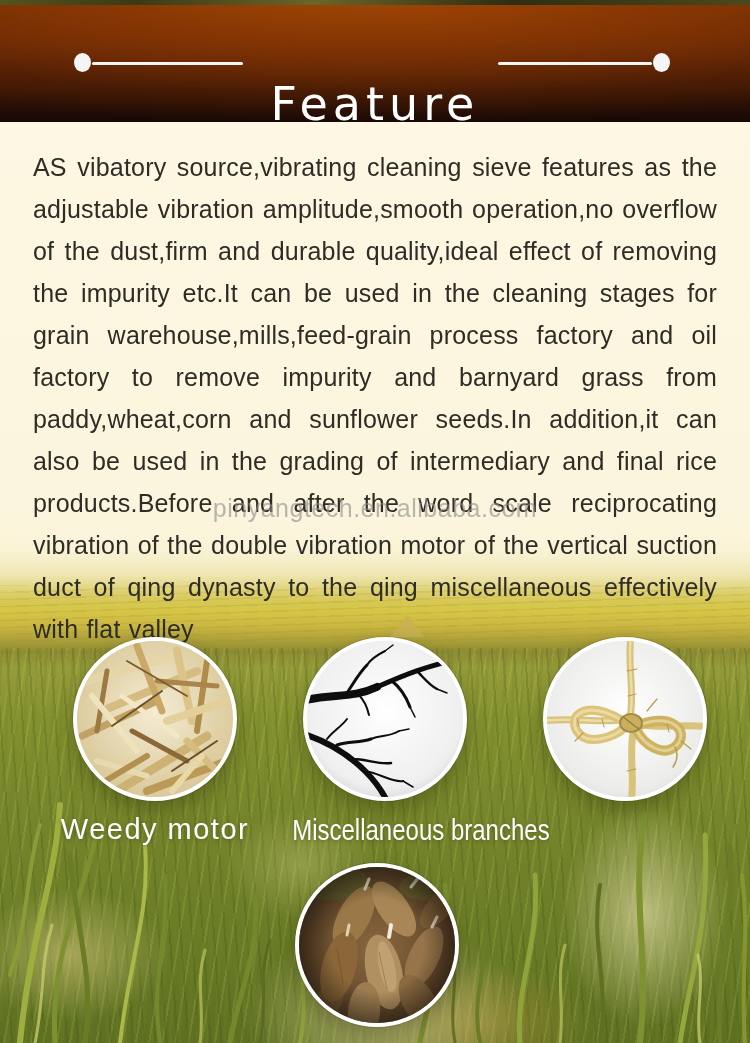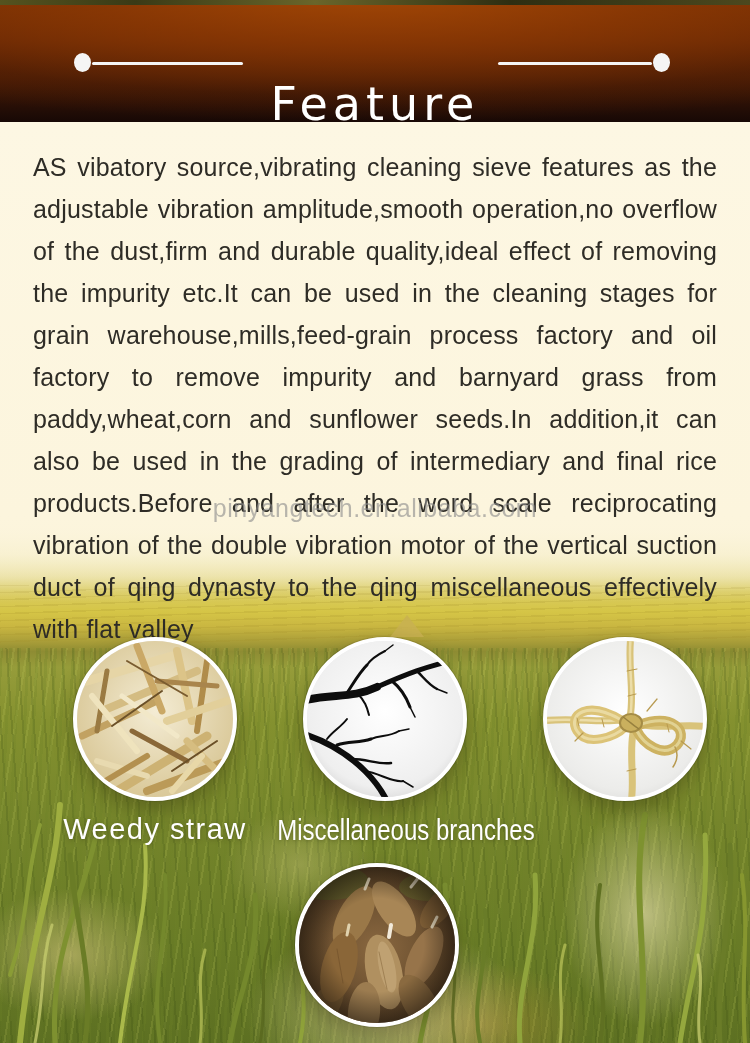--- a/index.html
+++ b/index.html
@@ -287,19 +287,19 @@
           <ellipse cx="65" cy="145" rx="16" ry="30" transform="rotate(5 65 145)" fill="#9c7c50"></ellipse>
           <path d="M80,85 L88,122" stroke="#8a6a40" stroke-width="1" opacity=".6" fill="none"></path>
           <path d="M38,82 L44,116" stroke="#6e4f2a" stroke-width="1" opacity=".6" fill="none"></path>
         </g>
         <rect width="156" height="156" fill="url(#grainvig)"></rect>
       </svg>
     </div>
   </div>
 
   <div class="imp-label label-weedy" style="left:30px;top:811px;width:250px;">
-    <span>Weedy straw</span>
-  </div>
-  <div class="imp-label" style="left:245px;top:812px;width:286px;">
+    <span>Weedy motor</span>
+  </div>
+  <div class="imp-label" style="left:260px;top:812px;width:286px;">
     <span class="cond cx80">Miscellaneous branches</span>
   </div>
 
 </div>
 
 </body></html>

